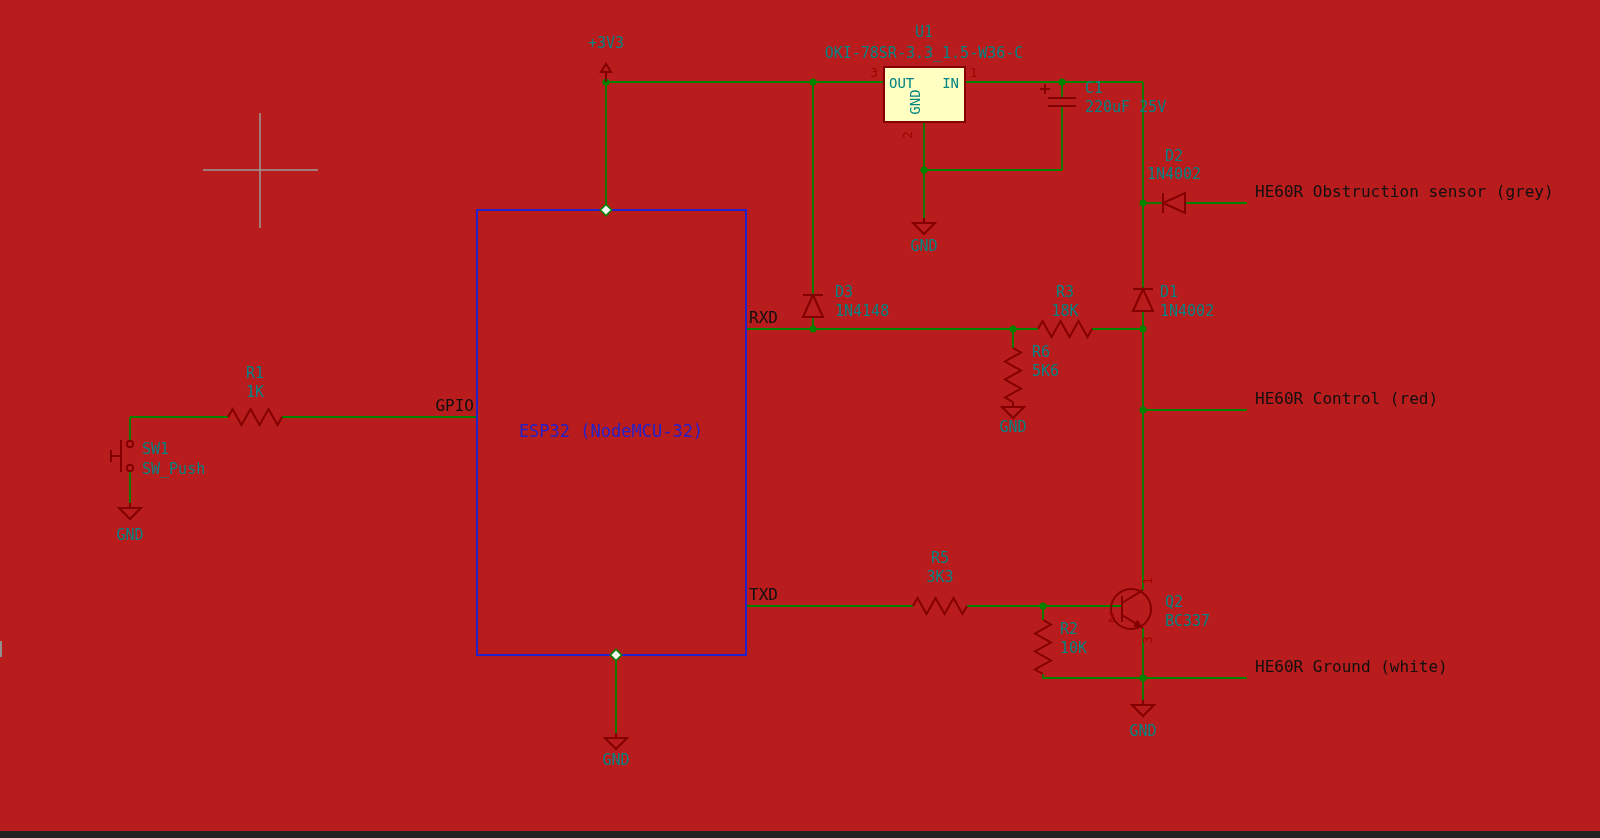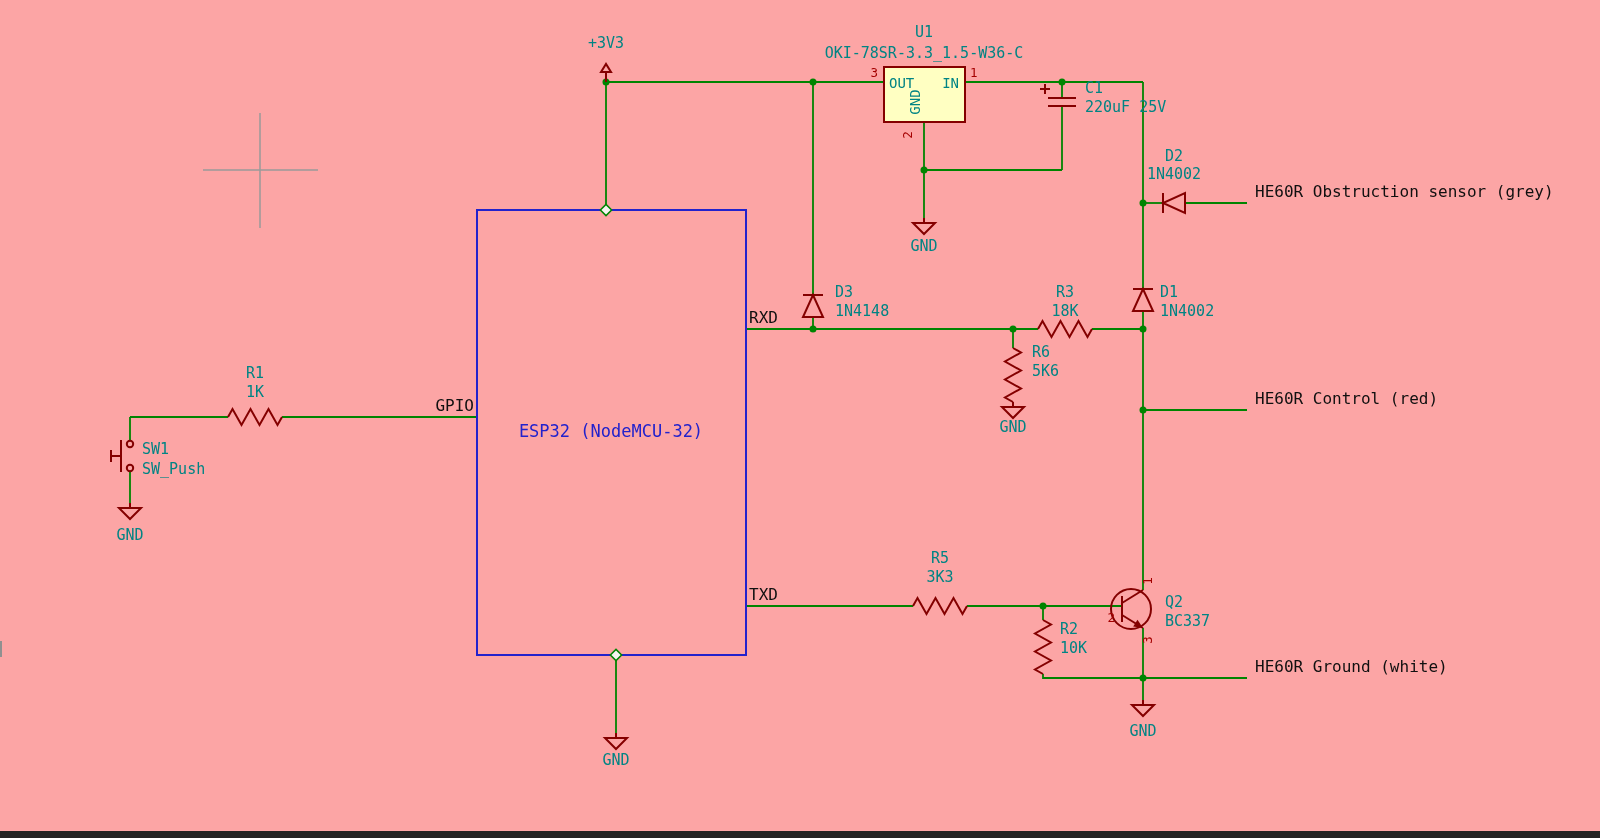--- a/index.html
+++ b/index.html
@@ -1,16 +1,16 @@
 <!DOCTYPE html>
 <html><head>
 <meta charset="utf-8">
 <style>
   html,body{margin:0;padding:0;background:#dcdcdc;}
-  .canvas{position:relative;width:1600px;height:838px;background:#fca5a5;overflow:hidden;
+  .canvas{position:relative;width:1600px;height:838px;background:#b91c1c;overflow:hidden;
           font-family:"DejaVu Sans Mono",monospace;}
   svg{display:block;}
   .wire{stroke:#008400;stroke-width:1.8;fill:none;}
   .sym{stroke:#840000;stroke-width:2;fill:none;}
   .symfill{fill:#840000;stroke:none;}
   .junction{fill:#008400;stroke:none;}
   .regbox{stroke:#840000;stroke-width:2;fill:#FFFFC2;}
   .sheetbox{stroke:#2222CC;stroke-width:2;fill:none;}
   .pinmark{stroke:#008400;stroke-width:1.5;fill:#F5F4EF;}
   .cross{stroke:#9a9a9a;stroke-width:1.5;}

